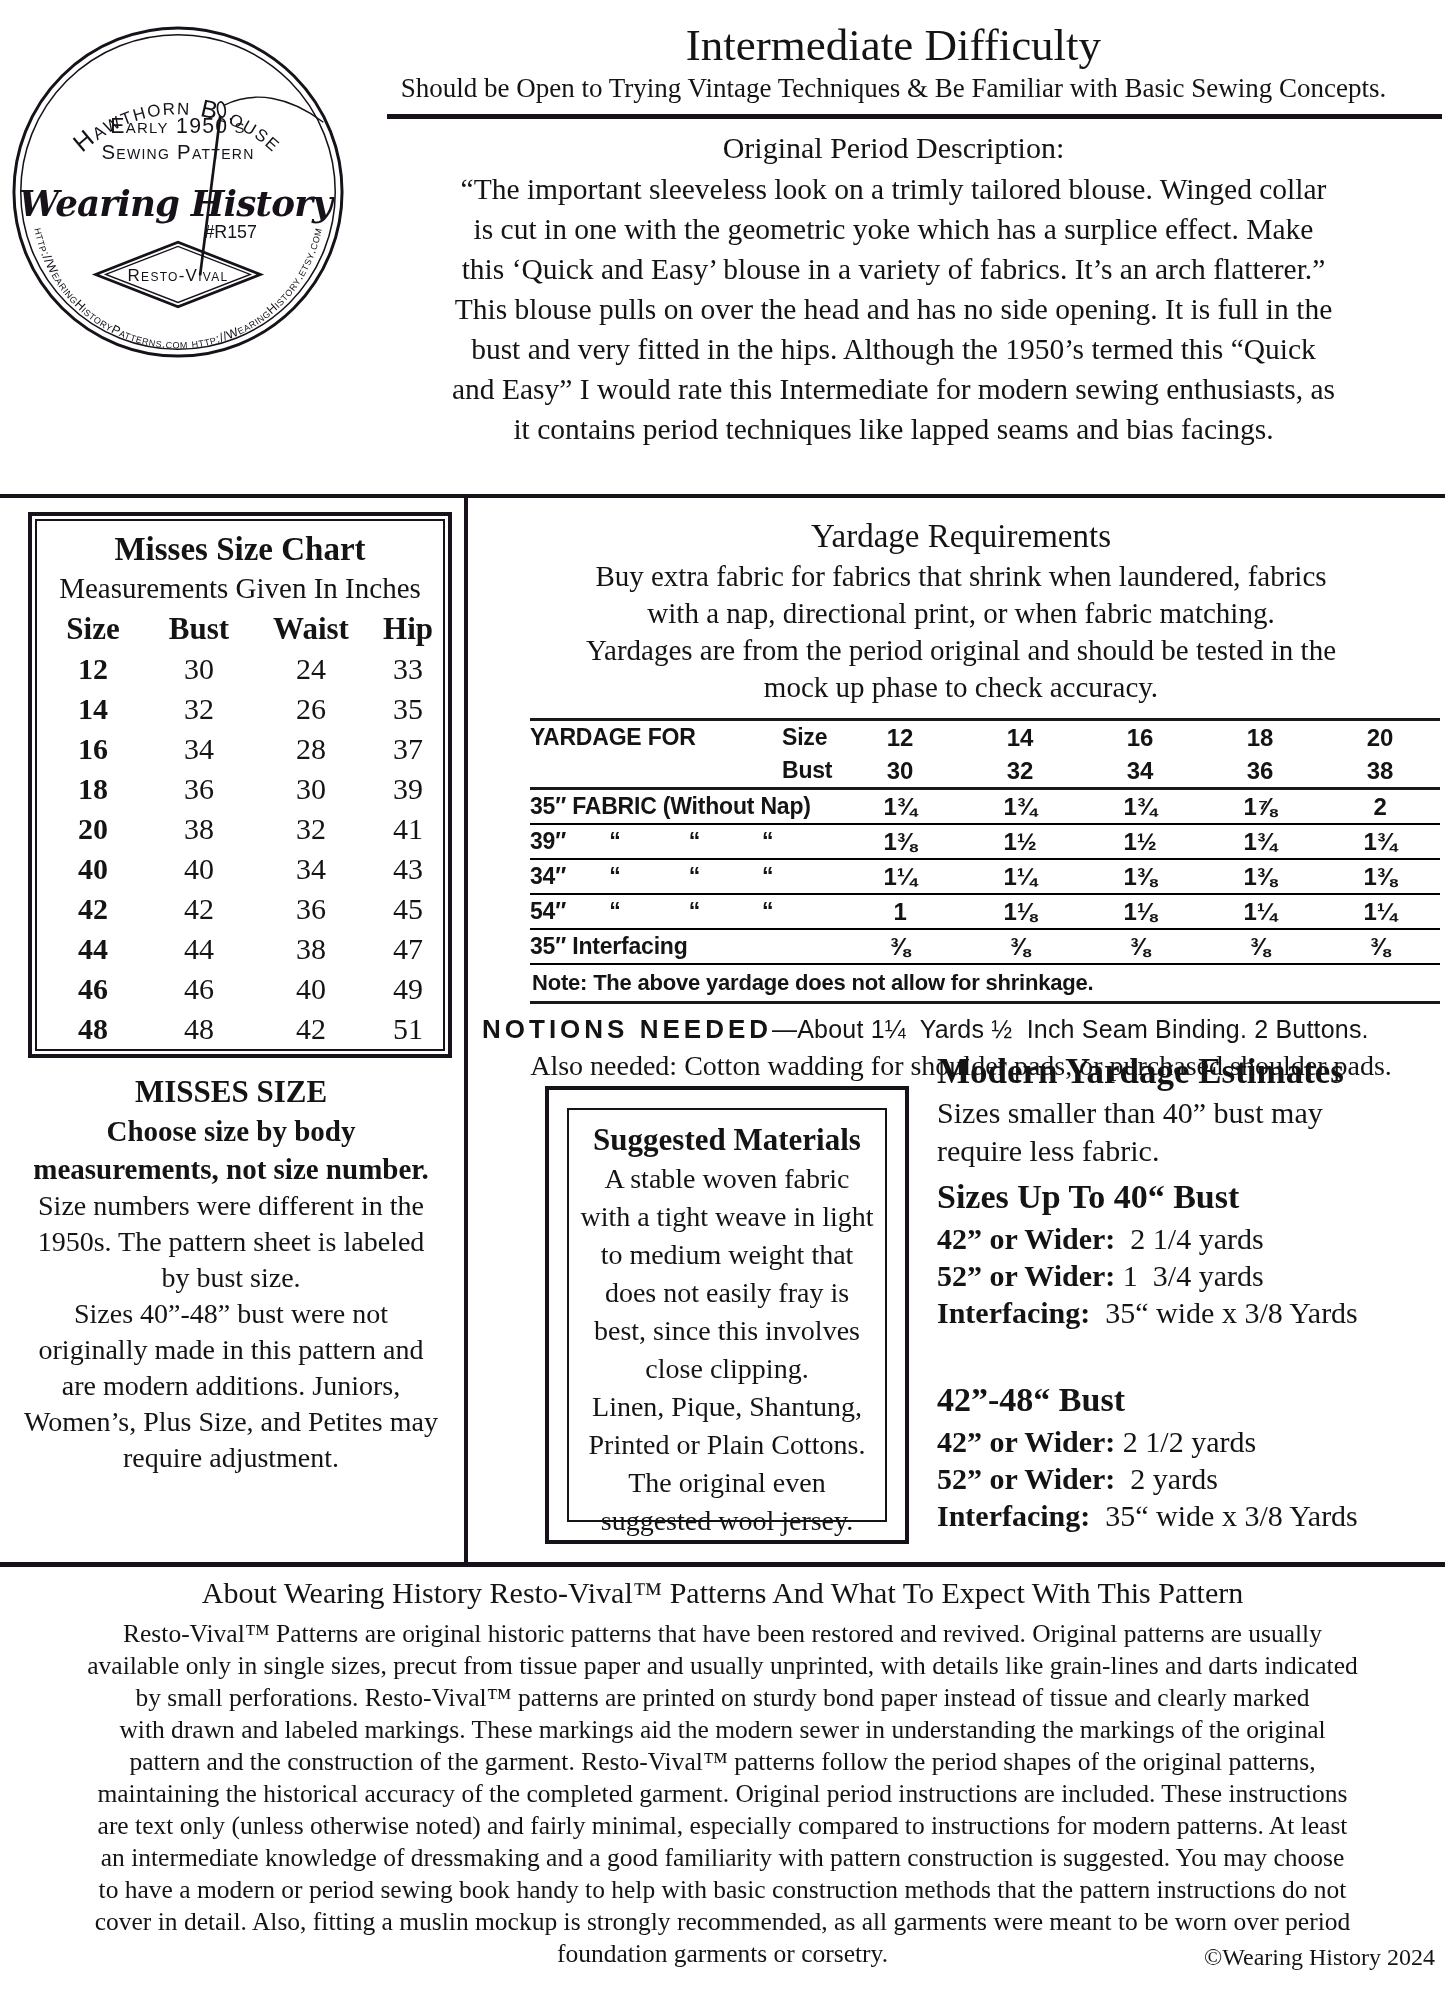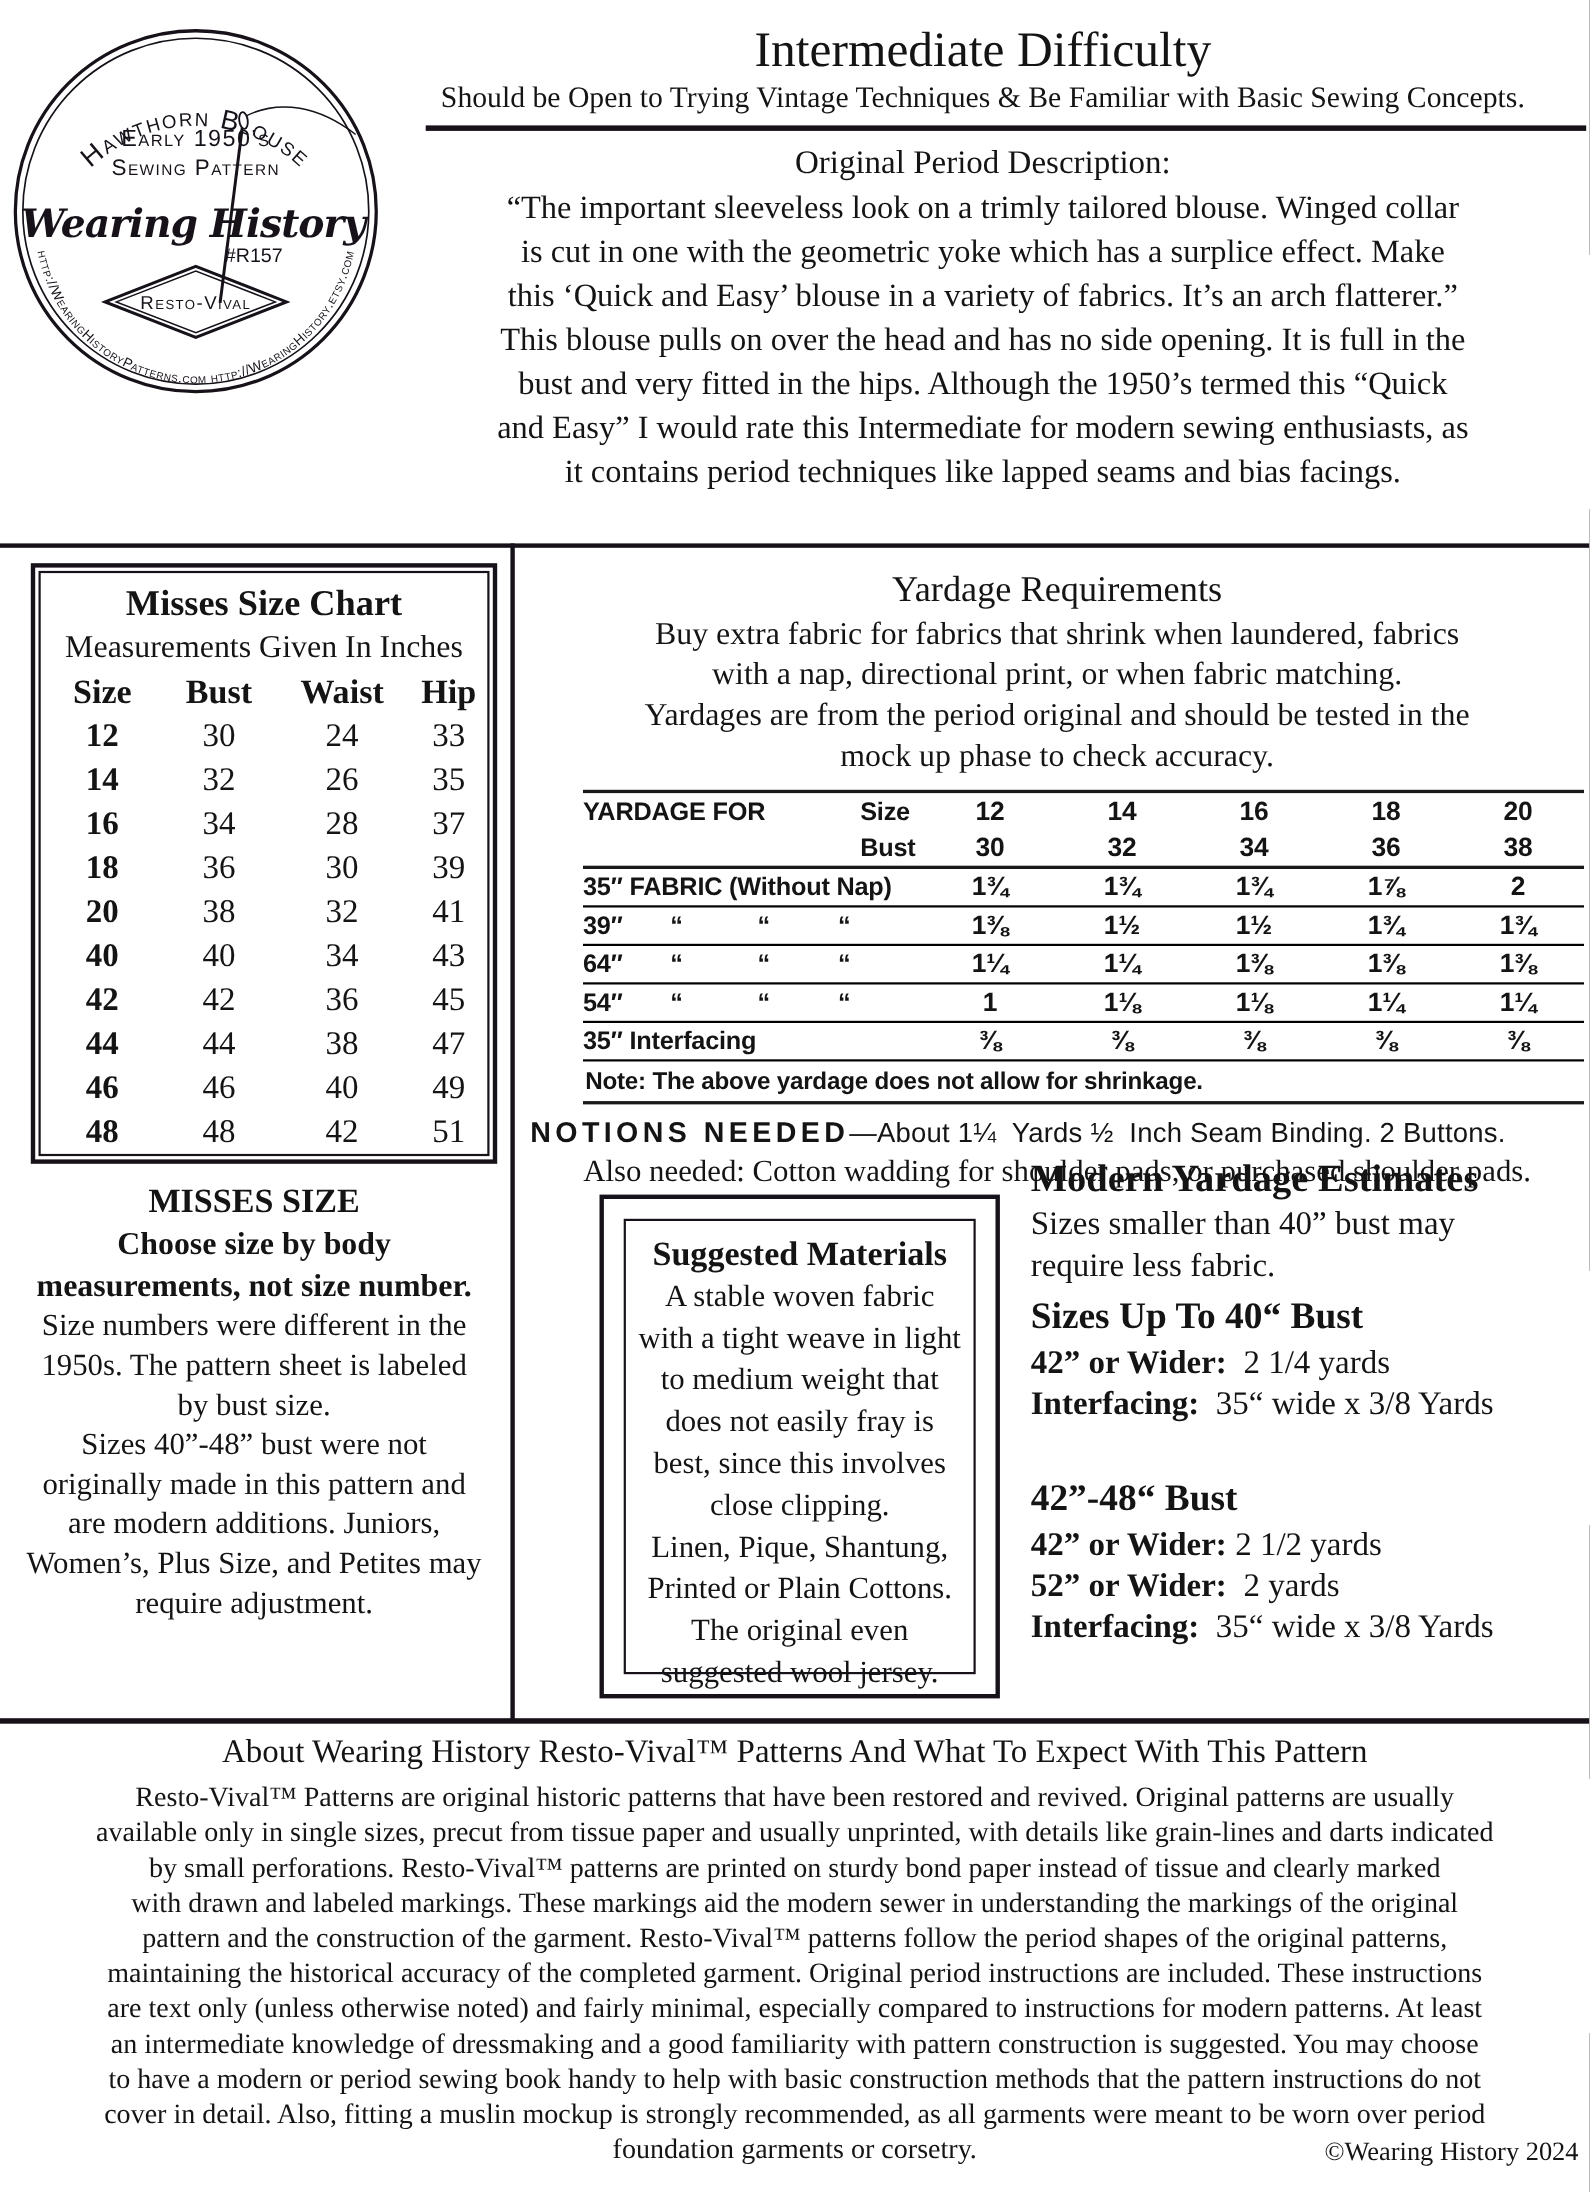--- a/index.html
+++ b/index.html
@@ -263,21 +263,21 @@
       </div>
       <div class="yt-row yt-data">
         <div class="ytf pre" style="grid-column:1/3">39″       “           “          “</div>
         <div class="ytf yt-val">1⅜</div>
         <div class="ytf yt-val">1½</div>
         <div class="ytf yt-val">1½</div>
         <div class="ytf yt-val">1¾</div>
         <div class="ytf yt-val">1¾</div>
       </div>
       <div class="yt-row yt-data">
-        <div class="ytf pre" style="grid-column:1/3">64″       “           “          “</div>
+        <div class="ytf pre" style="grid-column:1/3">34″       “           “          “</div>
         <div class="ytf yt-val">1¼</div>
         <div class="ytf yt-val">1¼</div>
         <div class="ytf yt-val">1⅜</div>
         <div class="ytf yt-val">1⅜</div>
         <div class="ytf yt-val">1⅜</div>
       </div>
       <div class="yt-row yt-data">
         <div class="ytf pre" style="grid-column:1/3">54″       “           “          “</div>
         <div class="ytf yt-val">1</div>
         <div class="ytf yt-val">1⅛</div>
@@ -320,20 +320,21 @@
     </div>
   </div>
 
   <div class="modern">
     <div class="mv-title">Modern Yardage Estimates</div>
     <div class="mv-intro lines">Sizes smaller than 40” bust may
 require less fabric.</div>
 
     <div class="mv-subhead">Sizes Up To 40“ Bust</div>
     <div class="mv-item"><b>42” or Wider:</b><span>  2 1/4 yards</span></div>
+    <div class="mv-item"><b>52” or Wider:</b><span> 1  3/4 yards</span></div>
     <div class="mv-item"><b>Interfacing:</b><span>  35“ wide x 3/8 Yards</span></div>
 
     <div class="mv-gap"></div>
 
     <div class="mv-subhead">42”-48“ Bust</div>
     <div class="mv-item"><b>42” or Wider:</b><span> 2 1/2 yards</span></div>
     <div class="mv-item"><b>52” or Wider:</b><span>  2 yards</span></div>
     <div class="mv-item"><b>Interfacing:</b><span>  35“ wide x 3/8 Yards</span></div>
   </div>
 

